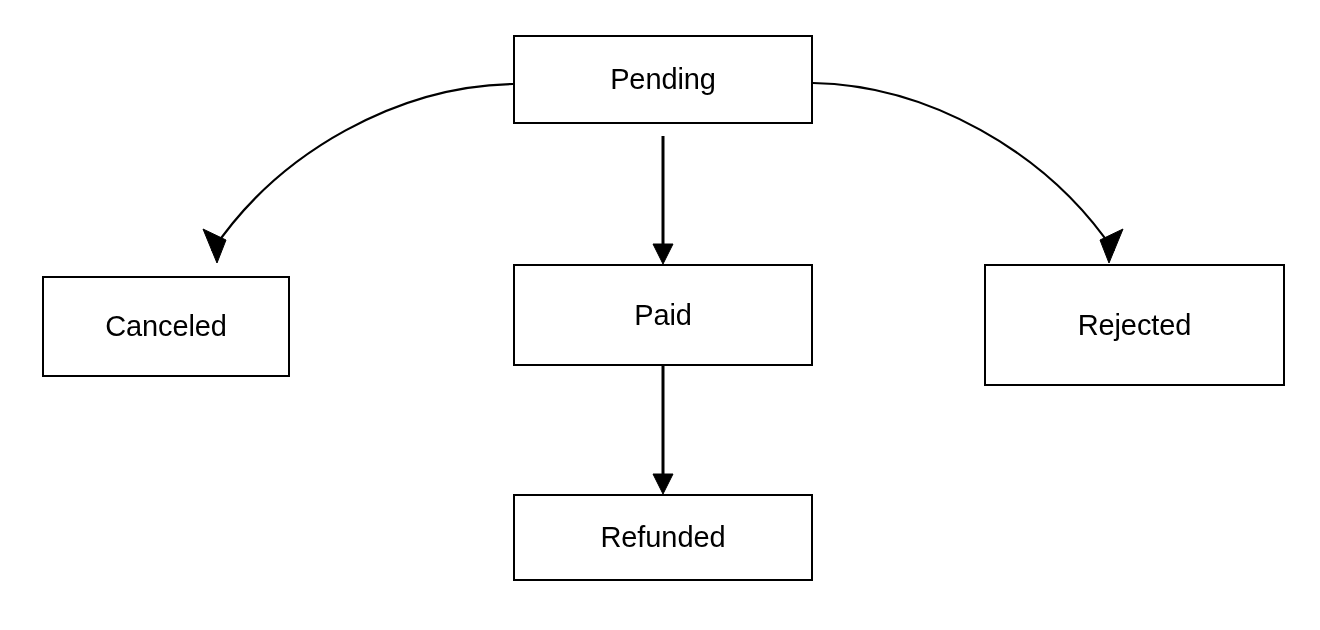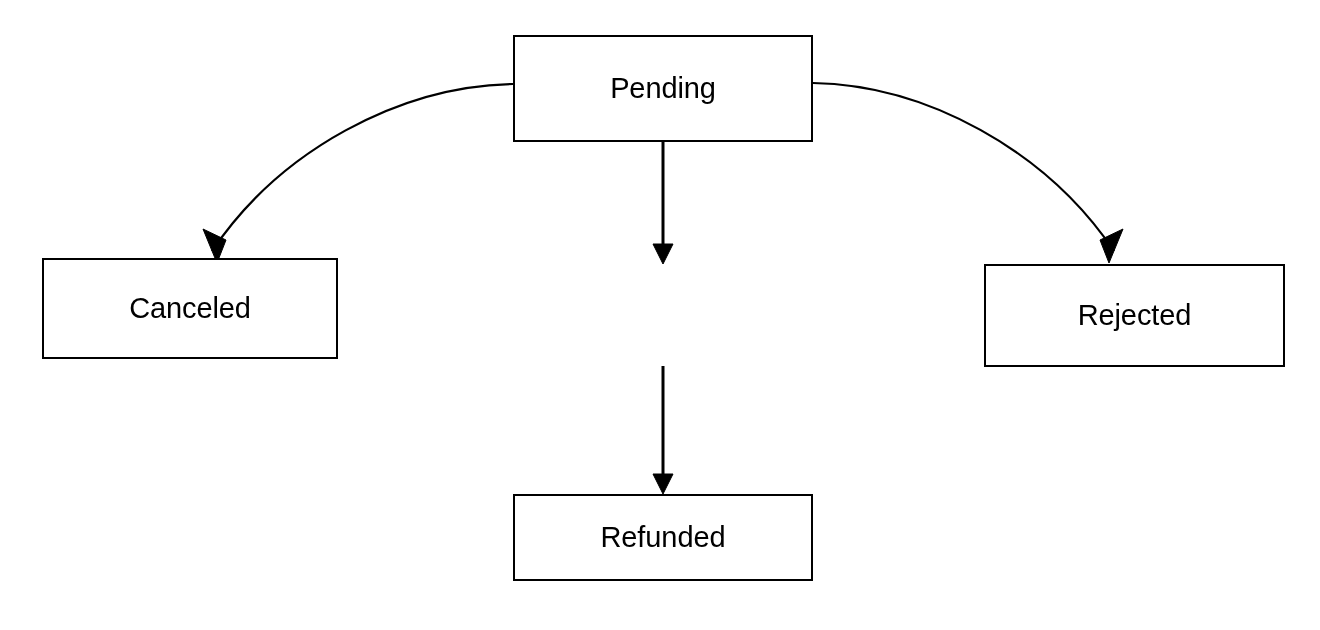--- a/index.html
+++ b/index.html
@@ -35,24 +35,24 @@
     z-index: 2;
   }
   .node-label {
     font-family: "Liberation Sans", sans-serif;
     font-size: 29px;
     line-height: 1;
     color: #000000;
     white-space: nowrap;
     letter-spacing: -0.1px;
   }
-  #node-pending   { left: 513px; top: 35px;  width: 300px; height: 107px; }
-  #node-canceled  { left: 42px;  top: 258px; width: 296px; height: 101px; justify-content: center; }
+  #node-pending   { left: 513px; top: 35px;  width: 300px; height: 89px; }
+  #node-canceled  { left: 42px;  top: 276px; width: 248px; height: 101px; justify-content: center; }
   #node-paid      { left: 513px; top: 264px; width: 300px; height: 102px; }
-  #node-rejected  { left: 984px; top: 264px; width: 301px; height: 103px; }
+  #node-rejected  { left: 984px; top: 264px; width: 301px; height: 122px; }
   #node-refunded  { left: 513px; top: 494px; width: 300px; height: 87px; }
 </style>
 </head>
 <body>
 
 <div id="diagram-canvas">
 
   <svg id="edge-layer" viewBox="0 0 1320 630" width="1320" height="630" xmlns="http://www.w3.org/2000/svg">
 
     <g>
@@ -77,20 +77,23 @@
   </svg>
 
   <div class="node" id="node-pending">
     <span class="node-label">Pending</span>
   </div>
 
   <div class="node" id="node-canceled">
     <span class="node-label">Canceled</span>
   </div>
 
+  <div class="node" id="node-paid">
+    <span class="node-label">Paid</span>
+  </div>
 
   <div class="node" id="node-rejected">
     <span class="node-label">Rejected</span>
   </div>
 
   <div class="node" id="node-refunded">
     <span class="node-label">Refunded</span>
   </div>
 
 </div>

